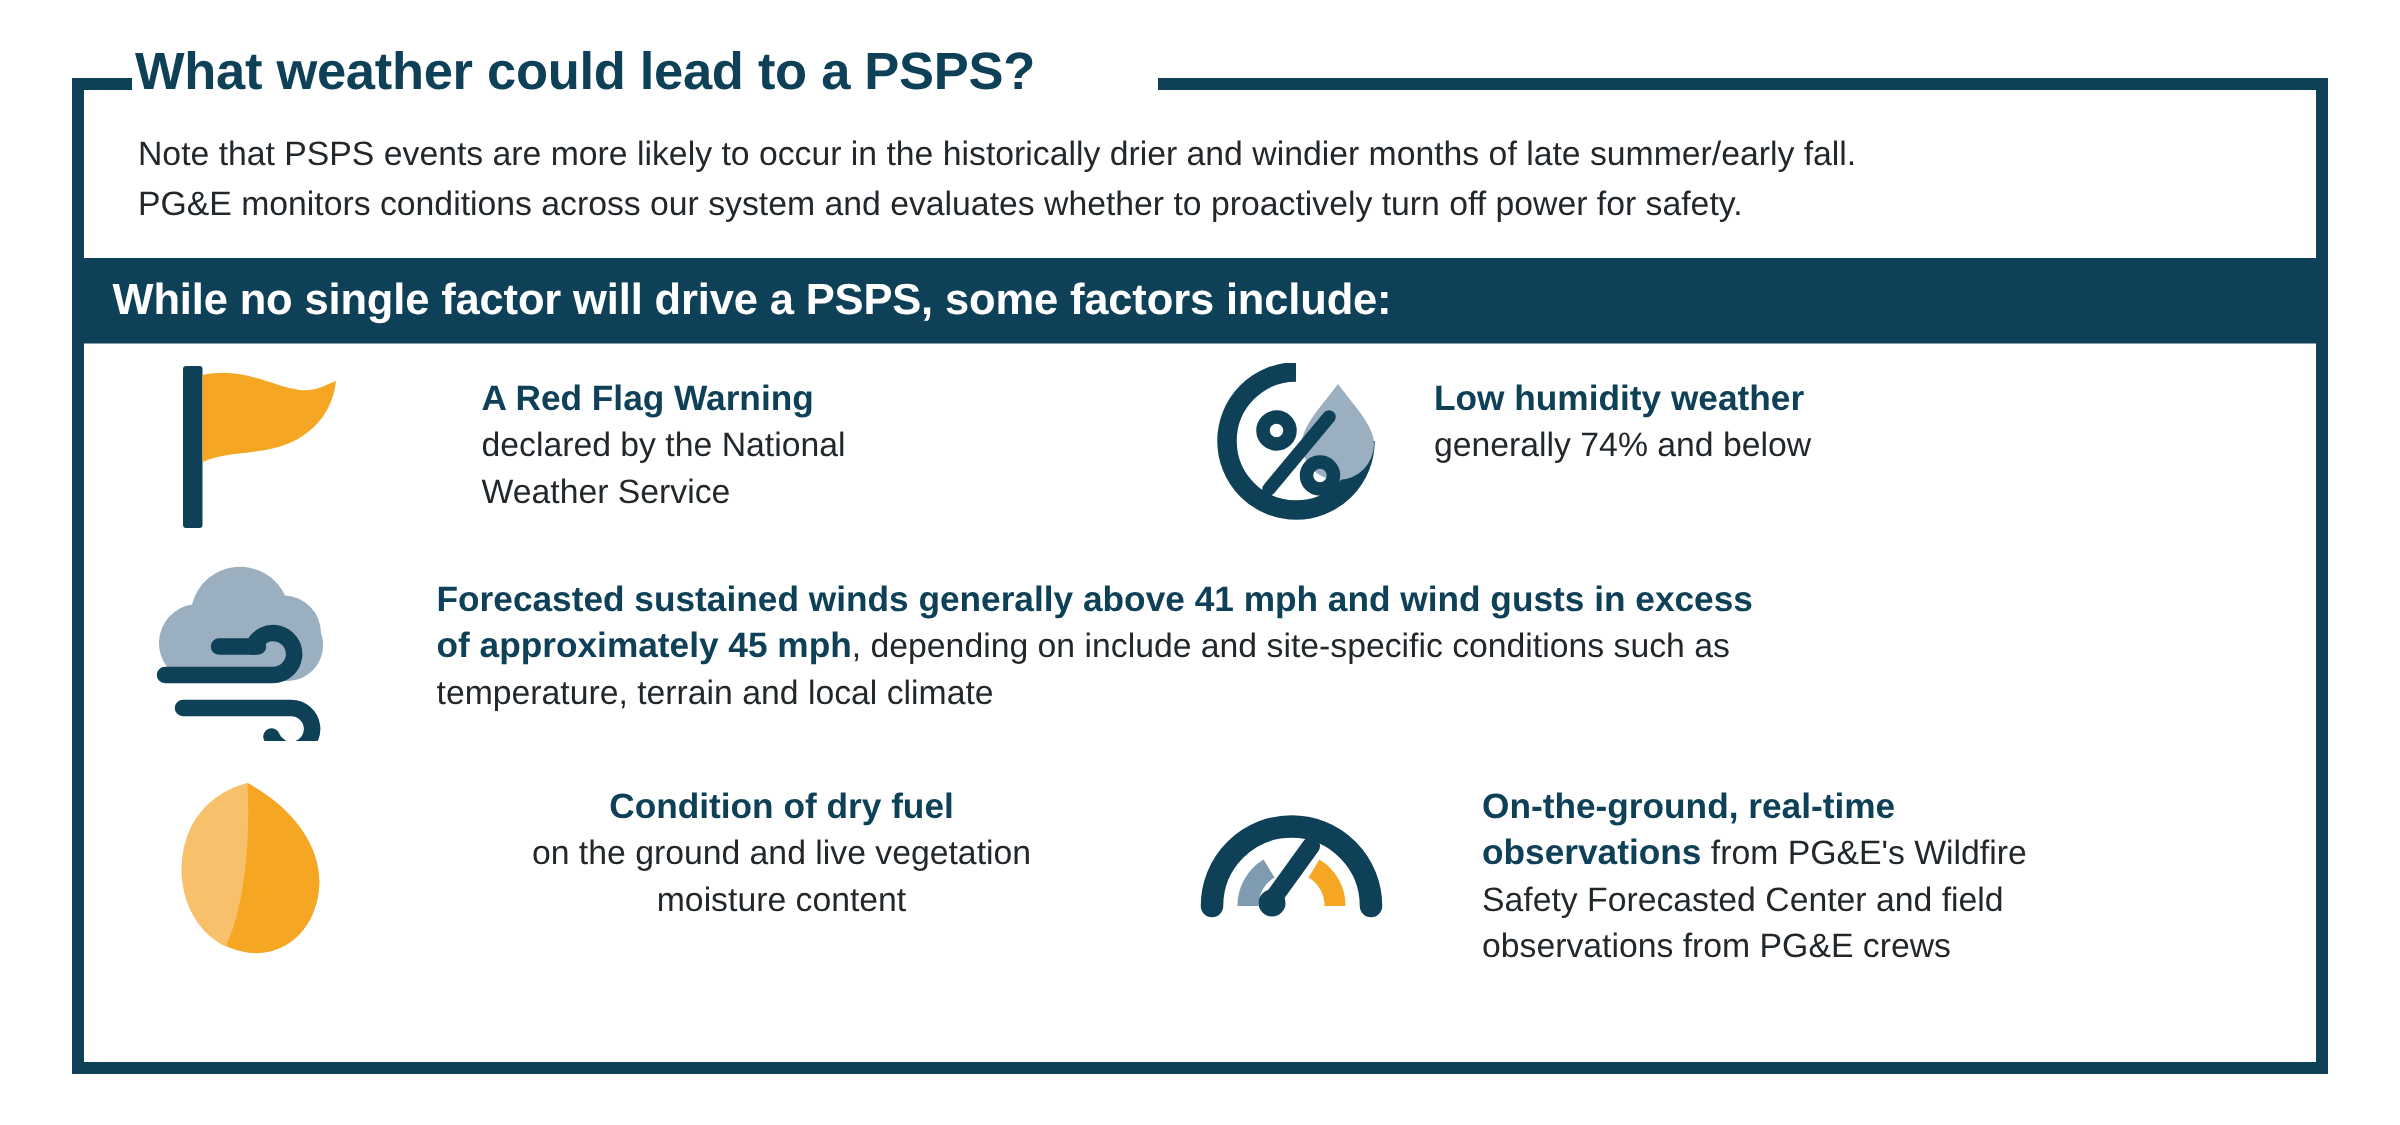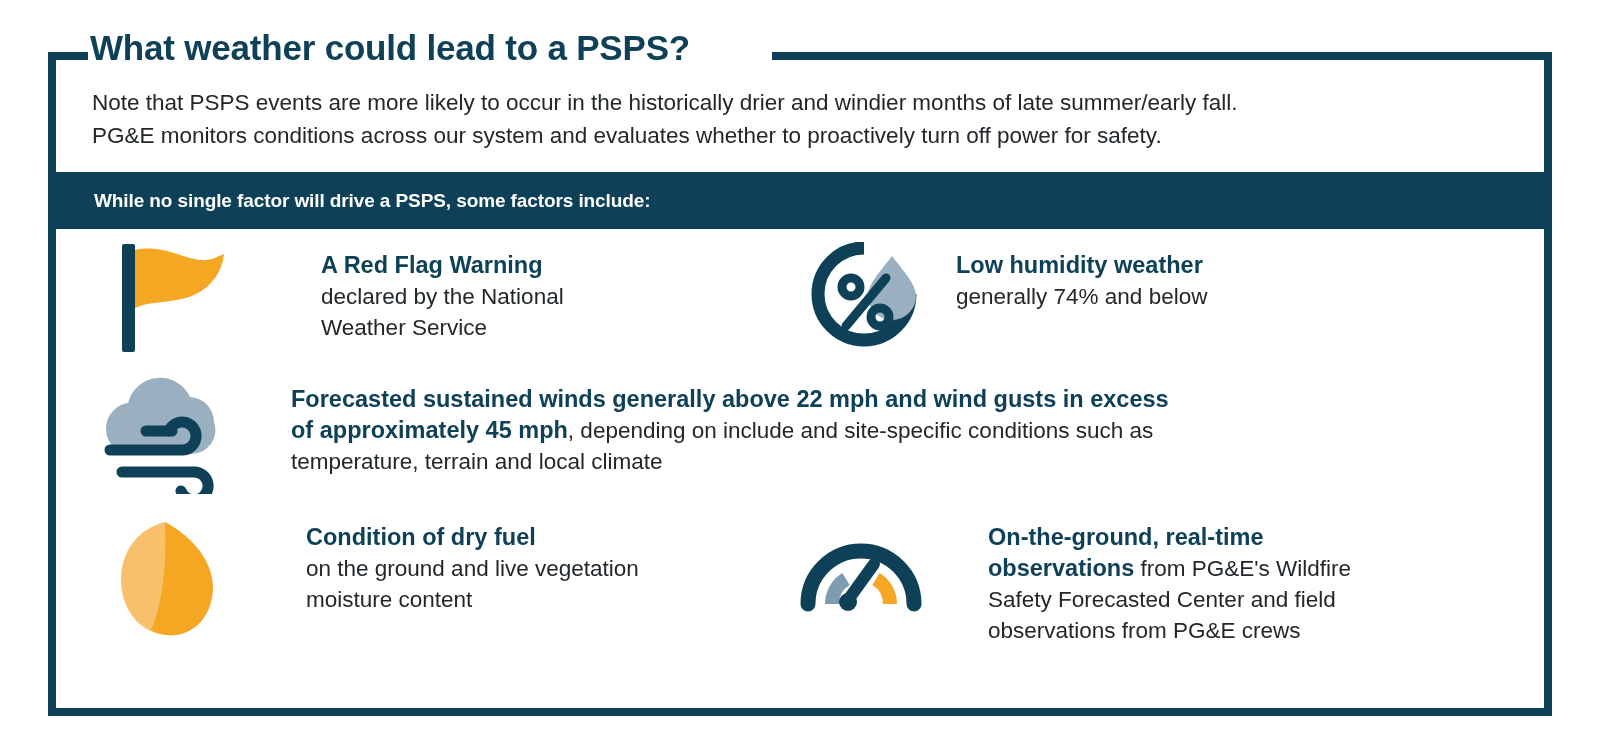--- a/index.html
+++ b/index.html
@@ -83,23 +83,23 @@
     position: absolute;
     left: 56px;
     top: 172px;
     width: 1488px;
     height: 57px;
     background: #0e4158;
     display: flex;
     align-items: center;
   }
   .banner-text {
-    margin-left: 38px;
+    margin-left: 19px;
     color: #ffffff;
-    font-size: 19px;
+    font-size: 29px;
     font-weight: bold;
     letter-spacing: -0.1px;
     white-space: nowrap;
   }
 
   
   .factors {
     position: absolute;
     left: 56px;
     top: 224px;
@@ -129,21 +129,21 @@
   #item-redflag   { left: 60px;  top: 18px;  width: 560px; }
   #item-redflag   .txt { left: 205px; top: 8px;  width: 420px; }
 
   #item-humidity  { left: 750px; top: 18px;  width: 700px; }
   #item-humidity  .txt { left: 150px; top: 8px;  width: 540px; }
 
   #item-wind      { left: 30px;  top: 152px; width: 1440px; }
   #item-wind      .txt { left: 205px; top: 8px;  width: 1230px; }
 
   #item-dryfuel   { left: 45px;  top: 292px; width: 620px; }
-  #item-dryfuel   .txt { left: 205px; top: 6px;  width: 430px; }
+  #item-dryfuel   .txt { left: 205px; top: 6px;  width: 430px; text-align: center; }
 
   #item-observations { left: 740px; top: 292px; width: 720px; }
   #item-observations .txt { left: 160px; top: 6px;  width: 560px; margin-left: 32px; }
 
   .nowrap { white-space: nowrap; }
 </style>
 </head>
 <body>
 
 <div class="poster">
@@ -204,21 +204,21 @@
           <path d="M40 78 a26 26 0 0 1 2 -51 a33 33 0 0 1 62 -6 a25 25 0 0 1 24 25
                    a24 24 0 0 1 -22 32 Z" fill="#9aafc0"></path>
           <g fill="none" stroke="#0e4158" stroke-width="11" stroke-linecap="round">
             <path d="M24 74 H 96 a14 14 0 1 0 -13 -19"></path>
             <path d="M36 96 H 108 a14 14 0 1 1 -13 19"></path>
             <path d="M60 55 H 86"></path>
           </g>
         </svg>
       </div>
       <div class="txt">
-        <span class="nowrap"><b>Forecasted sustained winds generally above 22 mph and wind gusts in excess</b></span><br>
+        <span class="nowrap"><b>Forecasted sustained winds generally above 41 mph and wind gusts in excess</b></span><br>
         <span class="nowrap"><b>of approximately 45 mph</b><span>, depending on include and site-specific conditions such as</span></span><br>
         <span>temperature, terrain and local climate</span>
       </div>
     </div>
 
     <div class="item" id="item-dryfuel">
       <div class="icon">
         <svg width="130" height="128" viewBox="0 0 130 128">
           <path d="M64 6 C 104 28, 120 62, 108 92 C 98 118, 66 126, 44 112
                    C 20 96, 14 62, 26 36 C 34 20, 48 10, 64 6 Z" fill="#f8c06a"></path>

